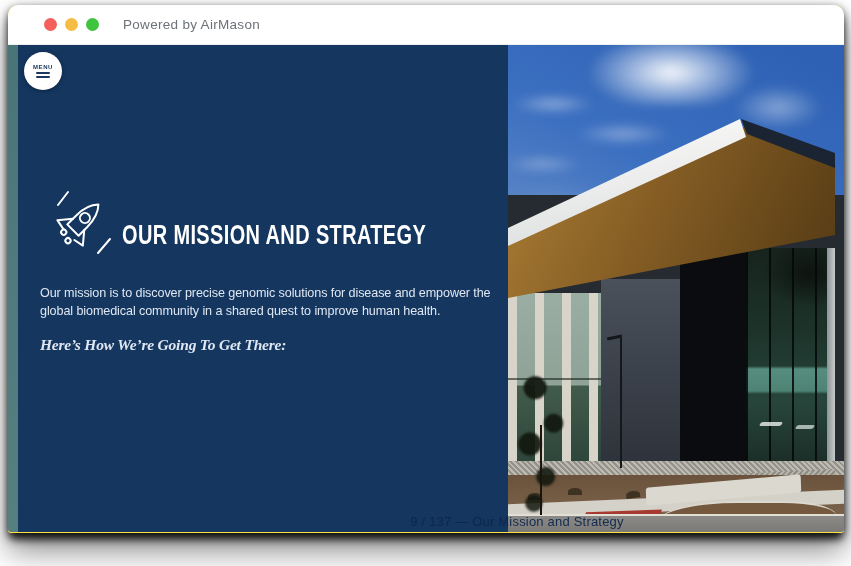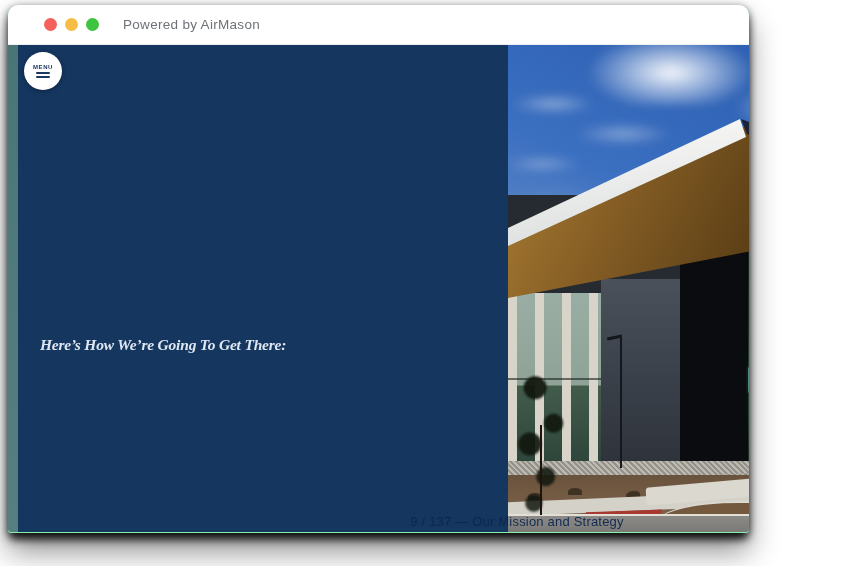--- a/index.html
+++ b/index.html
@@ -1,21 +1,21 @@
 <!DOCTYPE html>
 <html><head>
 <meta charset="utf-8">
 <style>
   * { margin:0; padding:0; box-sizing:border-box; }
   html,body { width:851px; height:566px; background:#ffffff; font-family:"Liberation Sans", sans-serif; overflow:hidden; }
   .stage { position:relative; width:851px; height:566px; background:#fff; }
 
   
-  .window { position:absolute; left:8px; top:5px; width:741px; height:528px;
-    border-radius:10px 10px 3px 3px; background:#86efac;
+  .window { position:absolute; left:8px; top:5px; width:836px; height:528px;
+    border-radius:10px 10px 3px 3px; background:#fde047;
     box-shadow:0 8px 10px -2px rgba(0,0,0,.85), 0 18px 30px rgba(0,0,0,.45), 0 2px 8px rgba(0,0,0,.55); }
   .titlebar { height:40px; display:flex; align-items:center; background:#fff;
     border-radius:10px 10px 0 0; border-bottom:1px solid #efefef; padding-left:36px; }
   .dot { width:13px; height:13px; border-radius:50%; margin-right:8px; }
   .titlebar-title { margin-left:16px; color:#6d7278; font-size:13.5px; letter-spacing:.3px; }
 
   
   .content { position:relative; height:487px; display:flex; overflow:hidden; border-radius:0 0 3px 3px; }
   .teal-strip { width:10px; background:linear-gradient(180deg,#4a7577,#567f80); }
   .blue-panel { position:relative; width:490px; background:#14365f; }
@@ -138,21 +138,37 @@
       <div class="blue-panel">
 
         <div class="menu-btn">
           <span class="menu-label">MENU</span>
           <span class="menu-bars">
               <i></i>
               <i></i>
             </span>
         </div>
 
-
+        <div class="heading-row">
+          <svg class="heading-icon" viewBox="0 0 76 70" fill="none" stroke="#ffffff" stroke-width="2" stroke-linecap="round" stroke-linejoin="round">
+            <line x1="14" y1="16" x2="24" y2="3"></line>
+            <line x1="54" y1="64" x2="66" y2="50"></line>
+            <g transform="rotate(45 36 34)">
+              <path d="M36 8 C41 13 44 22 44 32 L44 44 L28 44 L28 32 C28 22 31 13 36 8 Z"></path>
+              <circle cx="36" cy="27" r="5"></circle>
+              <path d="M28 36 L18 48 L28 50"></path>
+              <path d="M44 36 L54 48 L44 50"></path>
+              <circle cx="31" cy="52" r="2.6"></circle>
+              <circle cx="40" cy="55" r="2.6"></circle>
+            </g>
+          </svg>
+          <span class="heading-text">OUR MISSION AND STRATEGY</span>
+        </div>
+
+        <p class="body-par">Our mission is to discover precise genomic solutions for disease and empower the global biomedical community in a shared quest to improve human health.</p>
         <p class="lead-in">Here’s How We’re Going To Get There:</p>
       </div>
 
       <div class="photo">
         <div class="sky"></div>
         <div class="cloud-a"></div>
         <div class="cloud-wisps"></div>
         <div class="cloud-b"></div>
         <div class="sky-haze"></div>
         <div class="cloud-c"></div>

